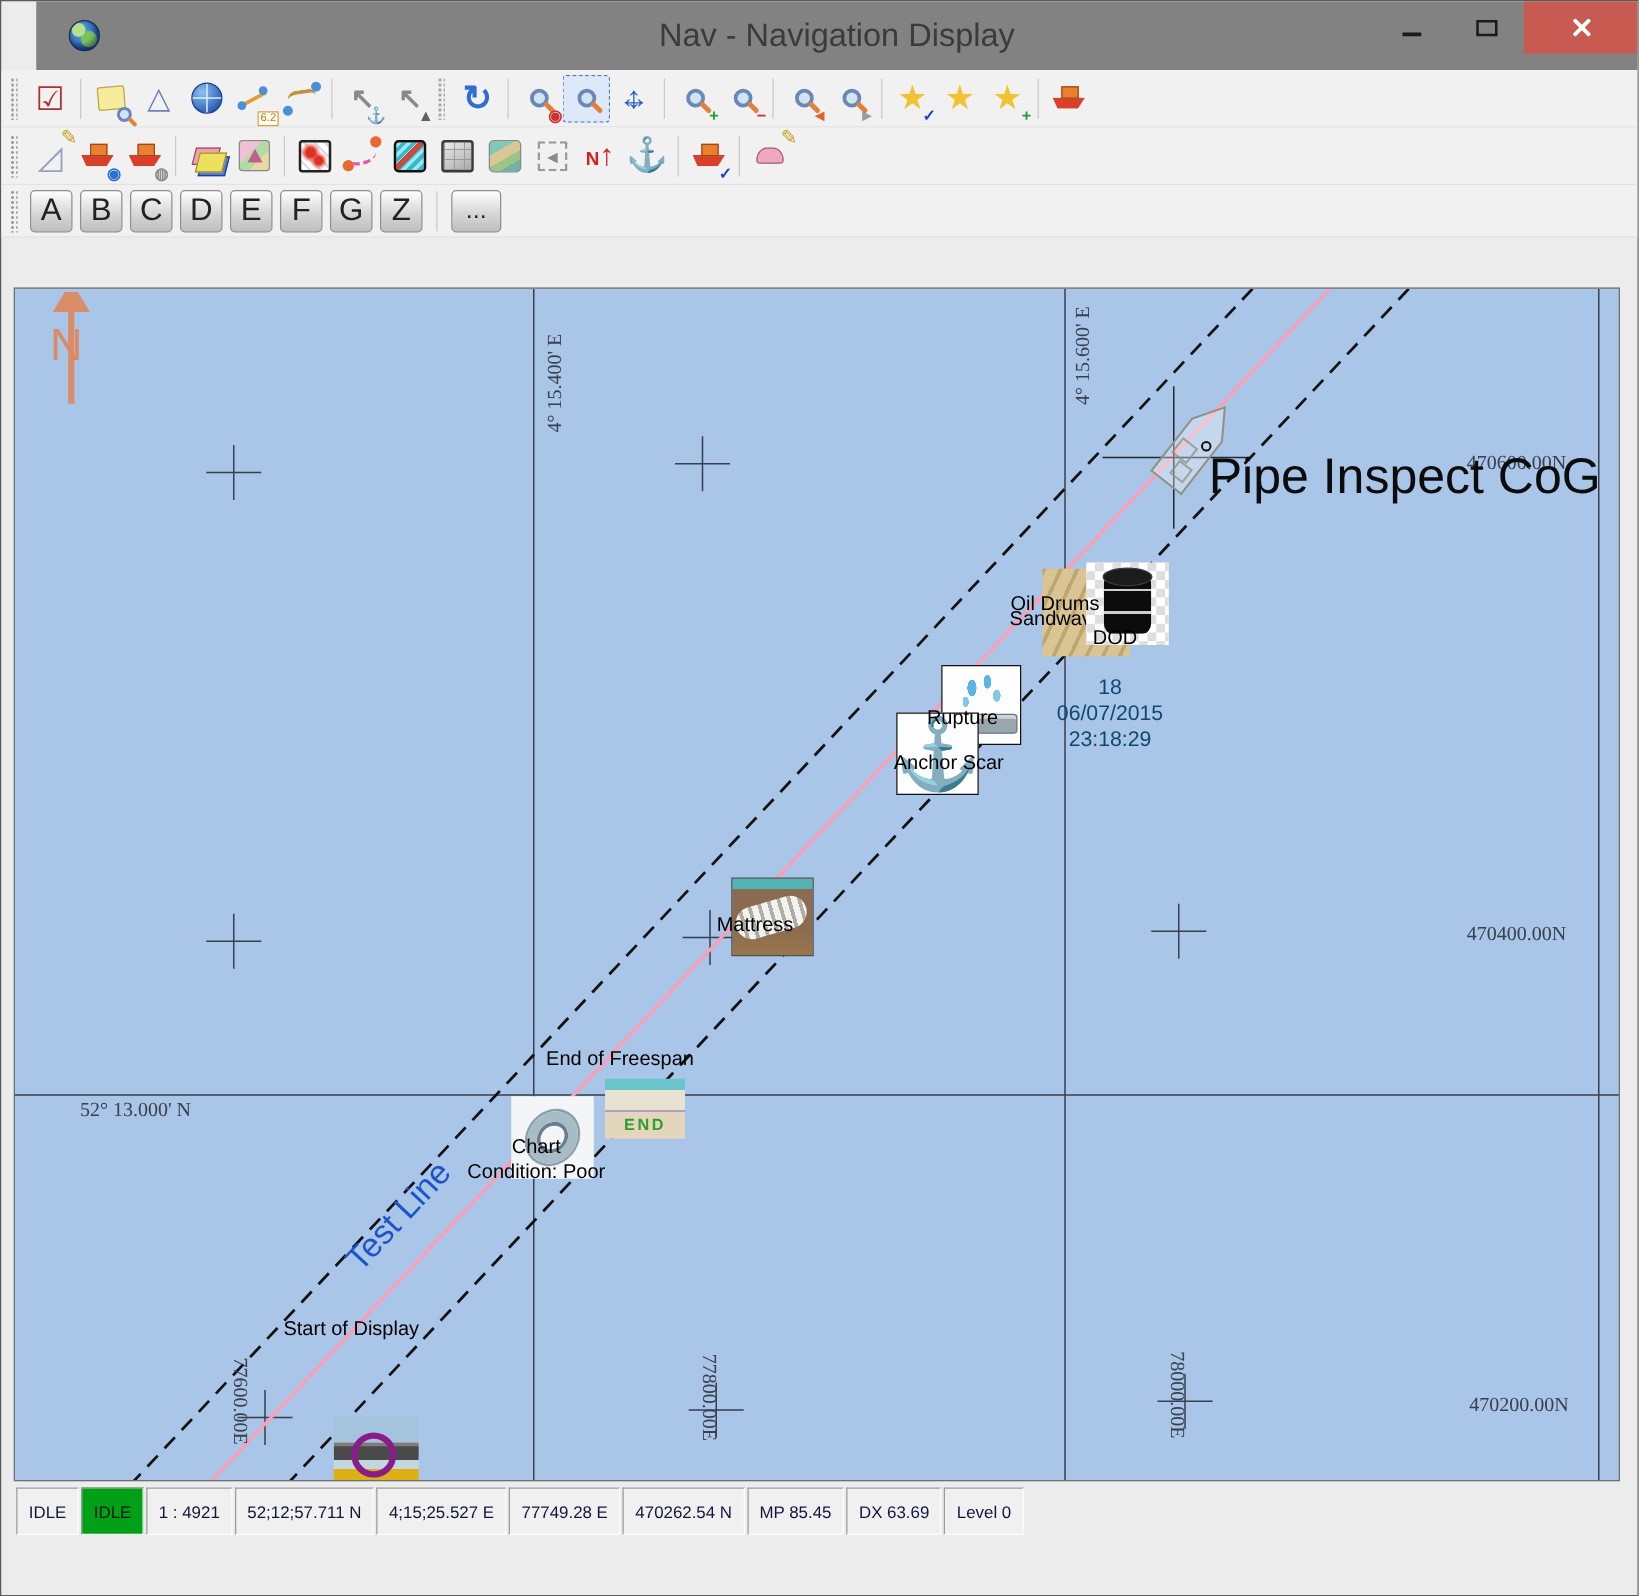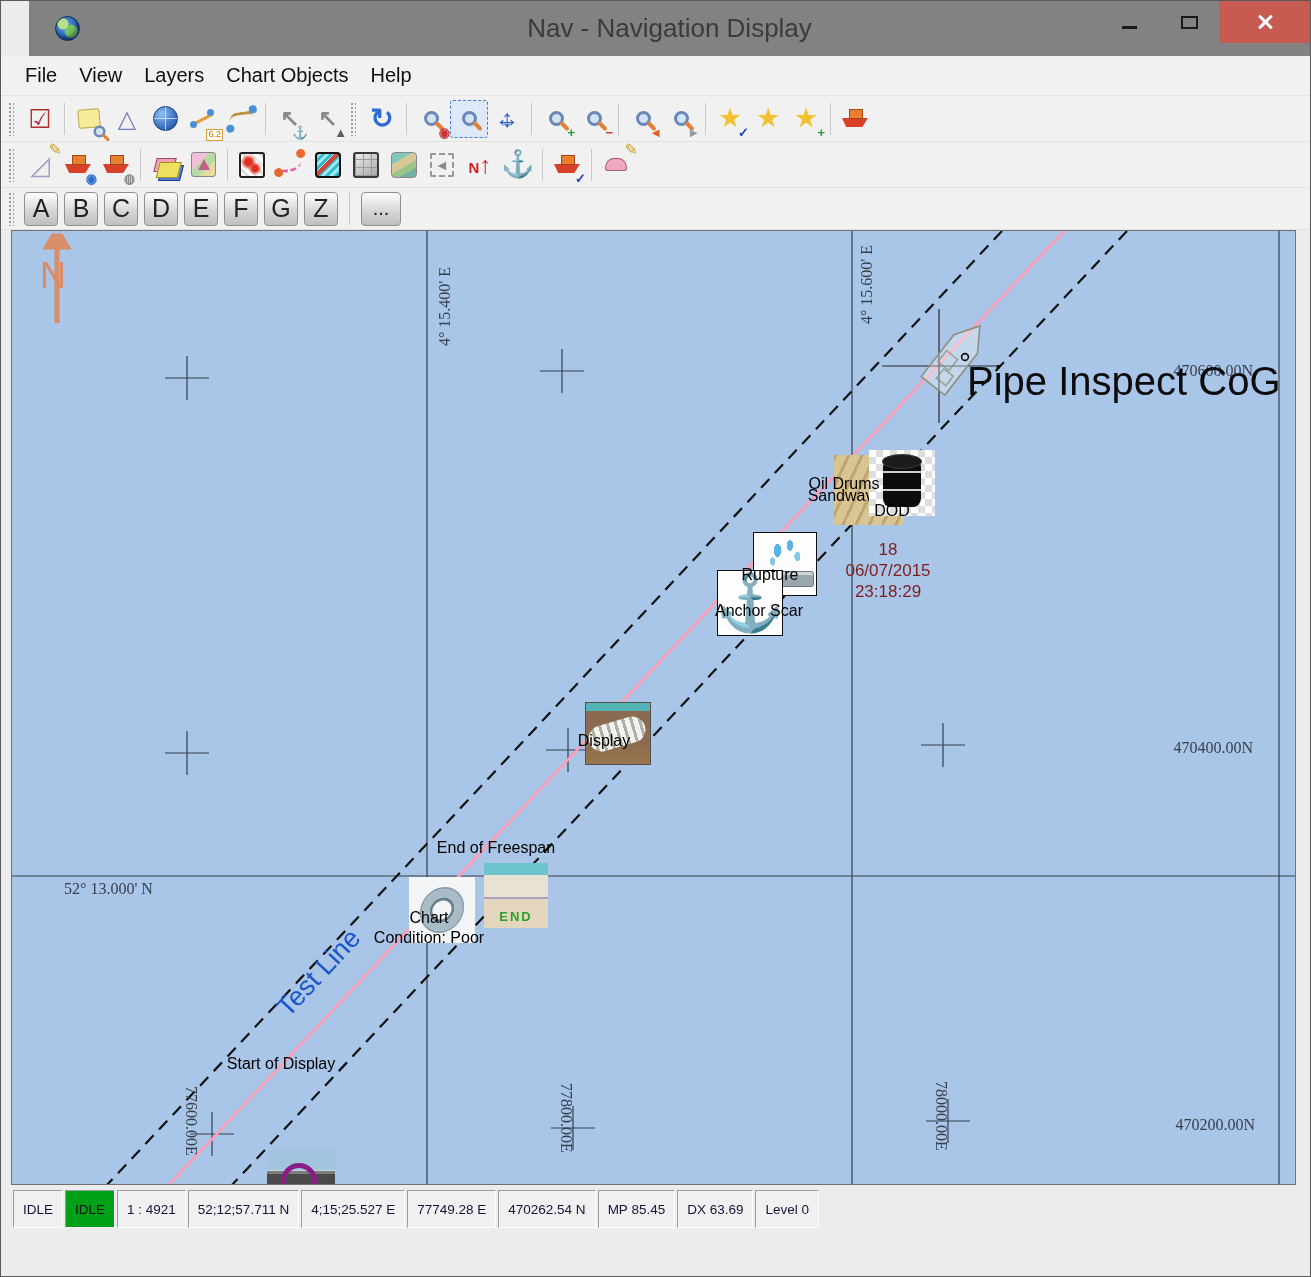--- a/index.html
+++ b/index.html
@@ -110,21 +110,21 @@
   .glabel{position:absolute;font-family:"Liberation Serif",serif;font-size:16px;color:#39404e;white-space:nowrap;z-index:1;}
   .vert-bt{writing-mode:vertical-rl;transform:rotate(180deg);}
   .vert-td{writing-mode:vertical-rl;}
   .right-al{text-align:right;}
   .mk-icon{position:absolute;z-index:2;}
   .mk-label{position:absolute;z-index:4;font-size:16px;color:#000;white-space:nowrap;transform:translateX(-50%);}
   .vessel-label{position:absolute;left:955px;top:128px;font-size:40px;color:#0c0c0c;white-space:nowrap;z-index:3;}
   .test-line{position:absolute;left:307px;top:742px;transform:translate(-50%,-50%) rotate(-47deg);
     font-size:27px;color:#1d55c8;white-space:nowrap;z-index:2;}
   .fix-info{position:absolute;left:876px;top:308px;transform:translateX(-50%);text-align:center;
-    font-size:17px;line-height:21px;color:#7f1d1d;z-index:3;}
+    font-size:17px;line-height:21px;color:#0c4a6e;z-index:3;}
   .north-n{position:absolute;left:28px;top:24px;font-size:36px;color:#e0875c;opacity:.92;z-index:2;}
 
   .icon-sandwave{left:822px;top:224px;width:70px;height:70px;background:#d9c493;
     background-image:repeating-linear-gradient(115deg, rgba(150,118,58,.38) 0 3px, rgba(0,0,0,0) 3px 12px);}
   .icon-oildrums{left:857px;top:219px;width:66px;height:66px;z-index:3;background-color:#fff;
     background-image:linear-gradient(45deg,#ddd 25%,rgba(0,0,0,0) 25% 75%,#ddd 75%),
       linear-gradient(45deg,#ddd 25%,rgba(0,0,0,0) 25% 75%,#ddd 75%);
     background-size:14px 14px;background-position:0 0,7px 7px;display:flex;align-items:center;justify-content:center;}
   .barrel{width:38px;height:48px;background:#0c0c0c;border-radius:7px/9px;position:relative;
     background-image:linear-gradient(180deg,rgba(0,0,0,0) 12px,#cfcfcf 12px 14px,rgba(0,0,0,0) 14px 30px,#cfcfcf 30px 32px,rgba(0,0,0,0) 32px);}
@@ -138,21 +138,21 @@
       radial-gradient(ellipse 4px 7px at 30% 46%, #84c8e8 0 60%, rgba(0,0,0,0) 62%);}
   .icon-rupture::after{content:"";position:absolute;right:2px;bottom:8px;width:44px;height:14px;background:#9aa6ae;
     border:1px solid #6a757c;border-radius:3px;box-shadow:inset 0 3px 0 rgba(255,255,255,.5);}
   .icon-anchorscar{left:705px;top:339px;width:66px;height:66px;background:#fdfdfd;border:1px solid #101010;
     display:flex;align-items:center;justify-content:center;font-size:56px;color:#060606;line-height:1;}
   .icon-mattress{left:573px;top:471px;width:66px;height:63px;border:1px solid #55504a;position:relative;overflow:hidden;
     background:linear-gradient(180deg,#52b4b4 0 13%,#8a6a50 13% 60%,#99764e 100%);}
   .icon-mattress::before{content:"";position:absolute;left:2px;top:18px;width:58px;height:26px;border-radius:13px;
     transform:rotate(-16deg);
     background:repeating-linear-gradient(90deg,#f2f2ee 0 5px,#aeaea4 5px 8px);}
-  .icon-endfs{left:472px;top:569px;width:64px;height:65px;position:relative;overflow:hidden;
+  .icon-endfs{left:472px;top:569px;width:64px;height:48px;position:relative;overflow:hidden;
     background:linear-gradient(180deg,#6cc4cc 0 18%,#e8e2d2 18% 52%,#b0a0c0 52% 56%,#e4d6bc 56% 100%);
     display:flex;align-items:flex-end;justify-content:center;}
   .end-badge{color:#2ca02c;font-weight:bold;font-size:13px;letter-spacing:2px;margin-bottom:4px;}
   .icon-anode{left:397px;top:646px;width:66px;height:66px;background:#f3f5f7;display:flex;align-items:center;justify-content:center;}
   .ring{width:42px;height:40px;border-radius:50%;border:8px solid #a8bcc8;transform:rotate(-18deg) skewX(-8deg);
     box-shadow:inset 0 0 0 3px #68808e, 0 0 0 2px #8aa0ac;}
   .icon-startfs{left:255px;top:791px;width:68px;height:68px;position:relative;overflow:hidden;
     background:linear-gradient(180deg,#a4c4de 0 30%,#c4d6e0 30% 62%,#ddb014 62% 100%);}
   .icon-startfs::before{content:"";position:absolute;left:0;top:24px;width:68px;height:11px;background:#4a4a4a;
     box-shadow:0 -3px 0 #7c7c7c;}
@@ -181,27 +181,20 @@
         </div>
       <div class="wbtn">
           <div class="wb-max"></div>
         </div>
       <div class="wbtn close">
           <div class="wb-x"></div>
         </div>
     </div>
   </div>
 
-  <div class="menubar">
-    <span class="menu-item">File</span>
-    <span class="menu-item">View</span>
-    <span class="menu-item">Layers</span>
-    <span class="menu-item">Chart Objects</span>
-    <span class="menu-item">Help</span>
-  </div>
 
   <div class="toolbar" id="tb1">
       <div class="tgrip"></div>
       <div class="tbtn">
         <div class="ticon">
           <span class="g" style="color: rgb(176, 48, 48); font-size: 26px;">☑</span>
         </div>
       </div>
       <div class="tsep"></div>
       <div class="tbtn">
@@ -480,21 +473,21 @@
       </div>
     <div class="mk-label" style="left:832px;top:244px;">Oil Drums</div>
     <div class="mk-label" style="left:880px;top:271px;">DOD</div>
     <div class="mk-icon icon-rupture"></div>
     <div class="mk-label" style="left:758px;top:335px;">Rupture</div>
     <div class="mk-icon icon-anchorscar">
         <span>⚓</span>
       </div>
     <div class="mk-label" style="left:747px;top:371px;">Anchor Scar</div>
     <div class="mk-icon icon-mattress"></div>
-    <div class="mk-label" style="left:592px;top:501px;">Display</div>
+    <div class="mk-label" style="left:592px;top:501px;">Mattress</div>
     <div class="mk-icon icon-endfs">
         <span class="end-badge">END</span>
       </div>
     <div class="mk-label" style="left:484px;top:608px;">End of Freespan</div>
     <div class="mk-icon icon-anode">
         <div class="ring"></div>
       </div>
     <div class="mk-label" style="left:417px;top:678px;">Chart</div>
     <div class="mk-label" style="left:417px;top:698px;">Condition: Poor</div>
     <div class="mk-icon icon-startfs"></div>

